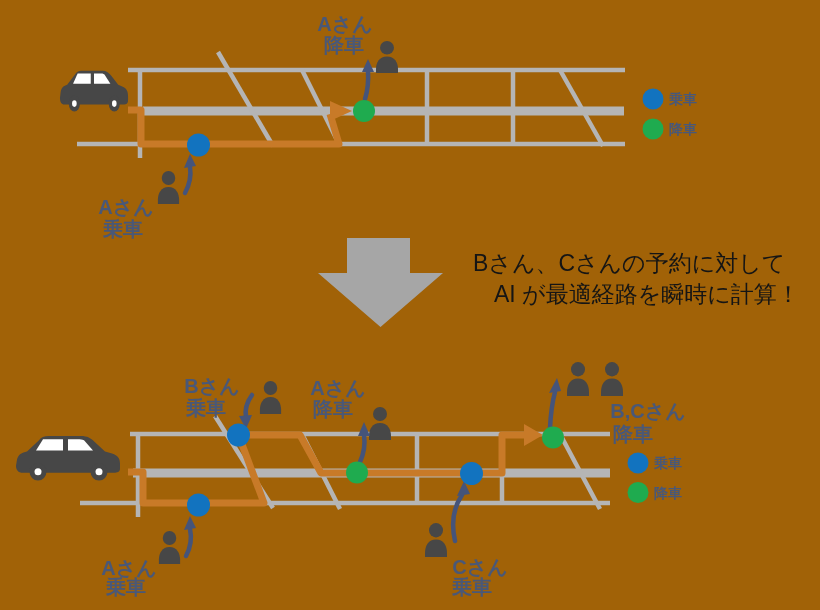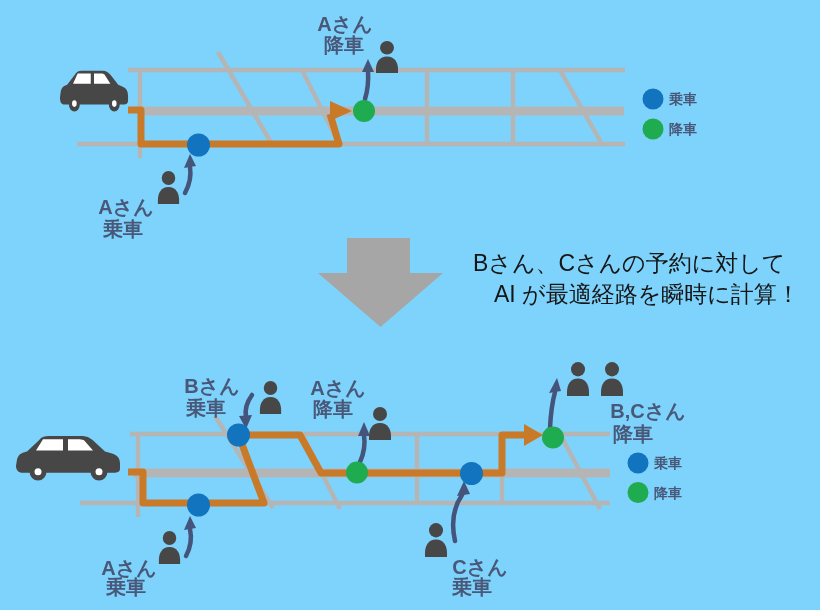--- a/index.html
+++ b/index.html
@@ -1,16 +1,16 @@
 <!DOCTYPE html>
 <html style="--route: #C87A28; --road: #B5B5B5; --board: #1273BF; --alight: #1FAB4F; --label-text: #495878; --pointer-arrow: #45547A; --figure: #474747; --transition-arrow: #A6A6A6;"><head>
 <meta charset="utf-8">
 <style>
   html,body{margin:0;padding:0;background:#fff;}
-  .stage{position:relative;width:820px;height:610px;background:#7dd3fc;overflow:hidden;
+  .stage{position:relative;width:820px;height:610px;background:#a16207;overflow:hidden;
          font-family:"Liberation Sans","DejaVu Sans",sans-serif;}
   svg{position:absolute;left:0;top:0;}
   .road{stroke:var(--road,#B5B5B5);stroke-linecap:butt;fill:none;}
   .route{stroke:var(--route,#C87A28);stroke-width:7;fill:none;stroke-linejoin:round;}
   .route-head{fill:var(--route,#C87A28);}
   .dot-board{fill:var(--board,#1273BF);}
   .dot-alight{fill:var(--alight,#1FAB4F);}
   .ptr{stroke:var(--pointer-arrow,#45547A);stroke-width:4.5;fill:none;stroke-linecap:round;}
   .ptr-head{fill:var(--pointer-arrow,#45547A);}
   .map-label{font-weight:700;font-size:20px;fill:var(--label-text,#495878);text-anchor:middle;}

